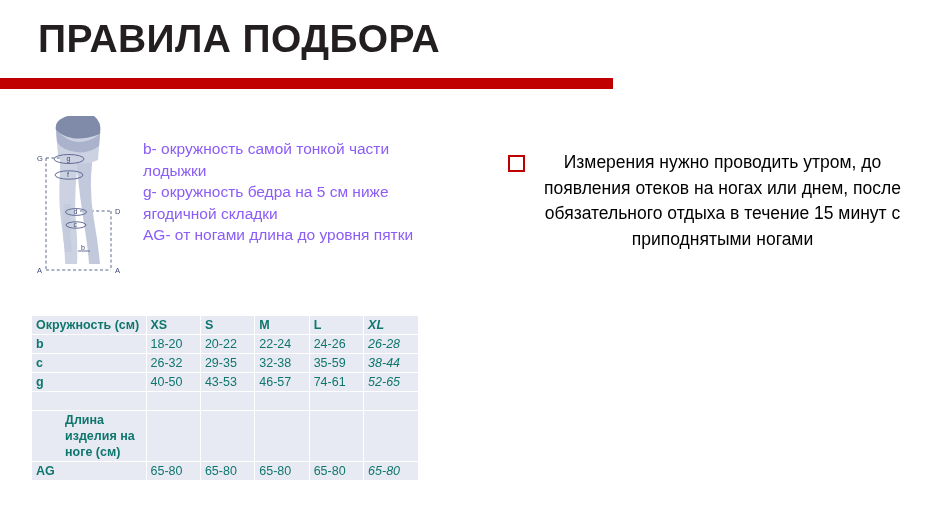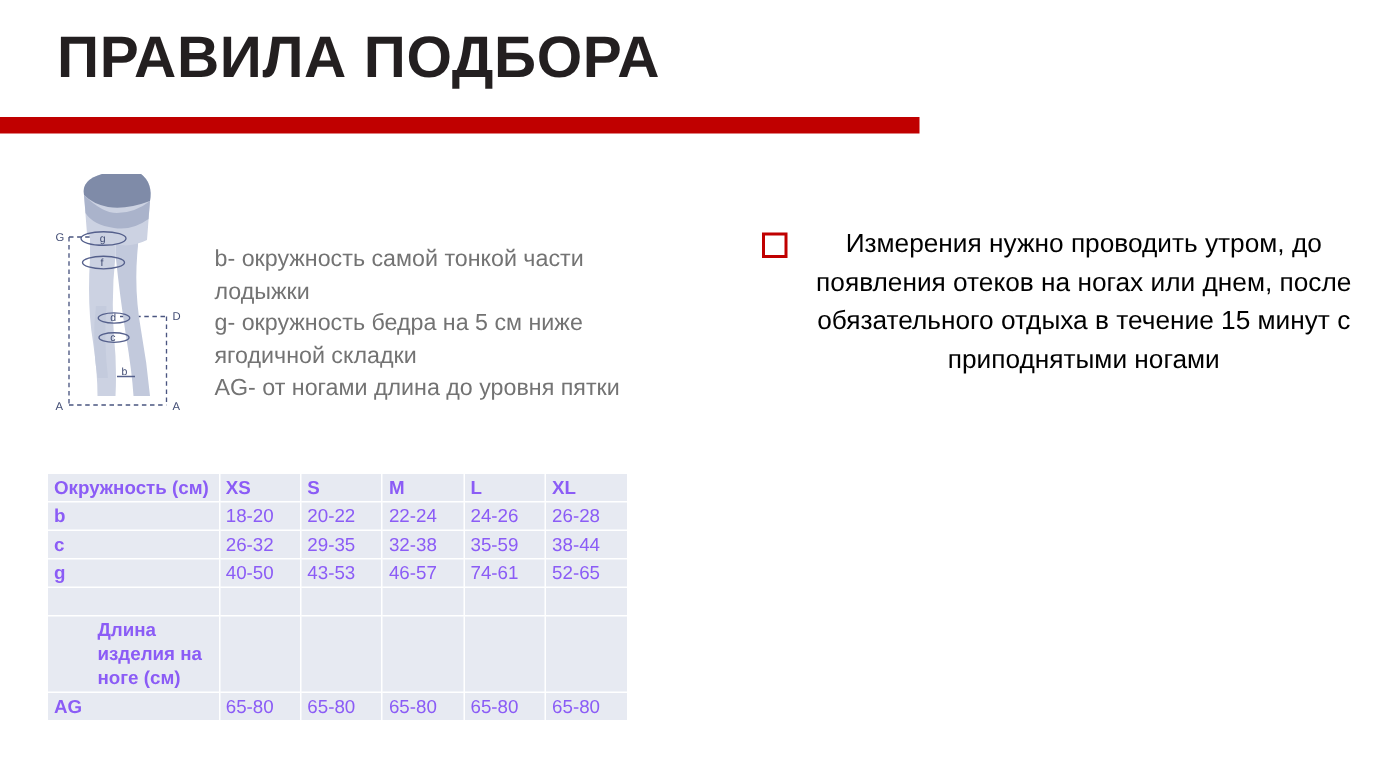--- a/index.html
+++ b/index.html
@@ -53,22 +53,21 @@
   }
 
   
   .legend {
     position: absolute;
     left: 143px;
     top: 138px;
     width: 300px;
     font-size: 15.5px;
     line-height: 21.5px;
-    color: #737373;
-    margin-top: 24px;
+    color: #8b5cf6;
   }
 
   
   .bullet-block {
     position: absolute;
     left: 508px;
     top: 150px;
     width: 405px;
     display: flex;
     align-items: flex-start;
@@ -105,25 +104,25 @@
   }
   table.sizes col.c-label { width: 114px; }
   table.sizes col.c-size  { width: 54.4px; }
   table.sizes td {
     background: #e7eaf2;
     border-right: 1.5px solid #ffffff;
     border-bottom: 1.5px solid #ffffff;
     padding: 1px 0 1px 4px;
     font-size: 12.5px;
     line-height: 16px;
-    color: #8b5cf6;
+    color: #0f766e;
     vertical-align: top;
     height: 16px;
   }
-  table.sizes td.last-col { border-right: none; }
+  table.sizes td.last-col { border-right: none; font-style: italic; }
   table.sizes tr.head td { font-weight: bold; }
   table.sizes td.rowhead { font-weight: bold; }
   table.sizes tr.spacer td { height: 16px; }
   table.sizes tr.tall td { height: 34px; padding-left: 33px; }
   table.sizes tr:last-child td { border-bottom: none; }
 </style>
 </head>
 <body>
 
 <div class="slide">

